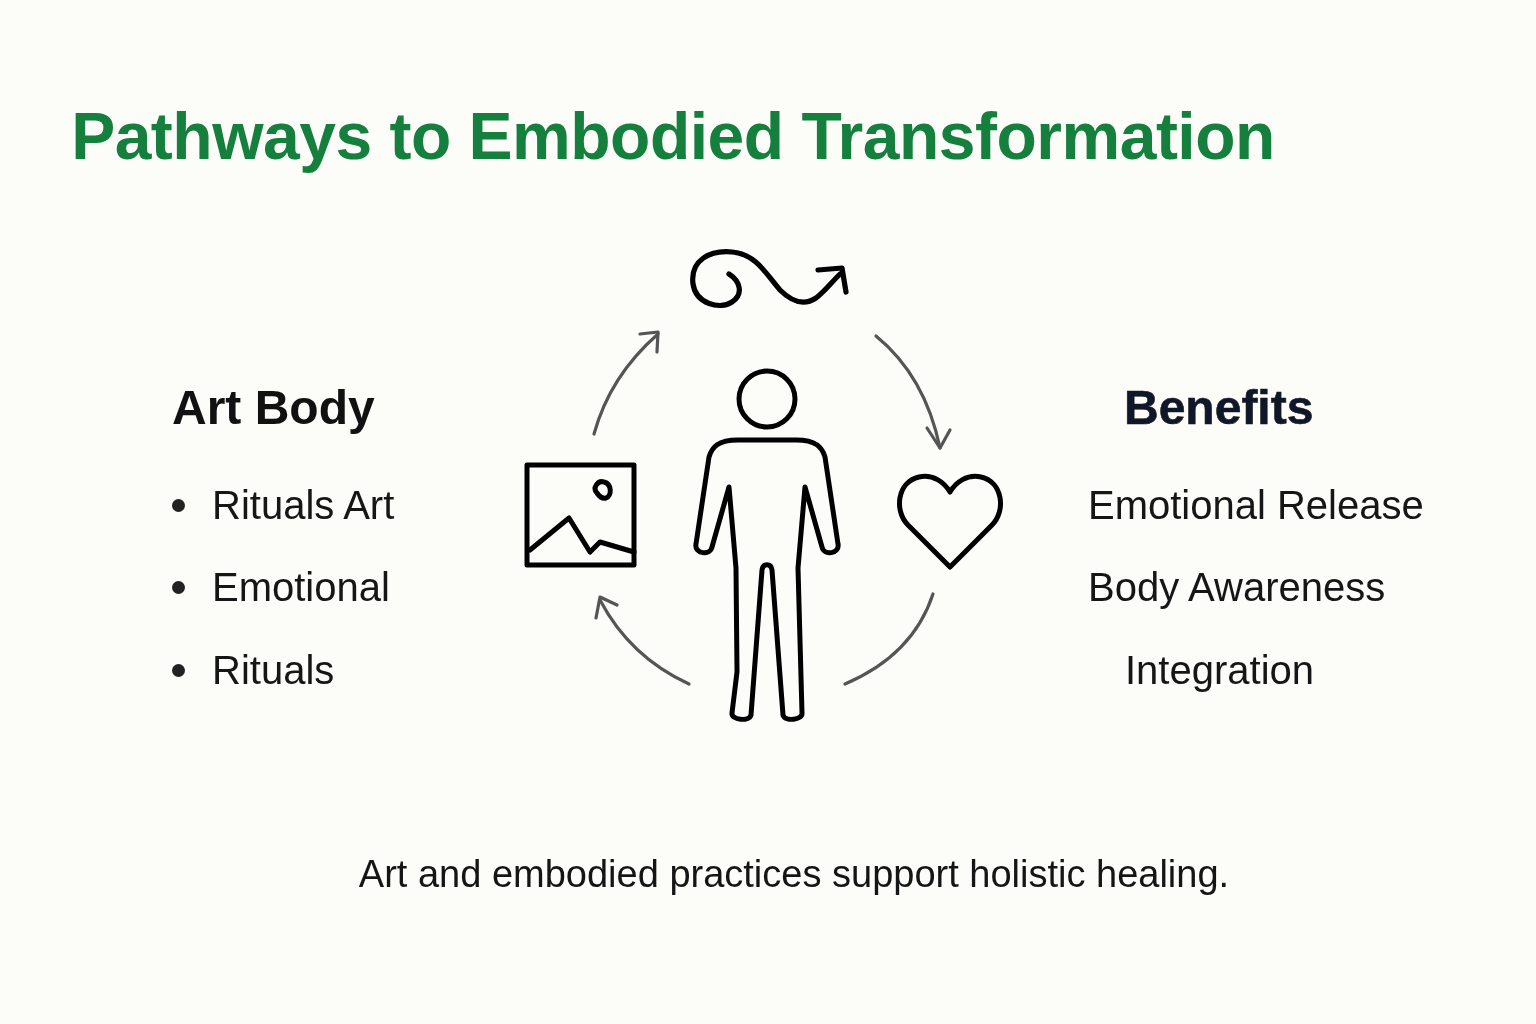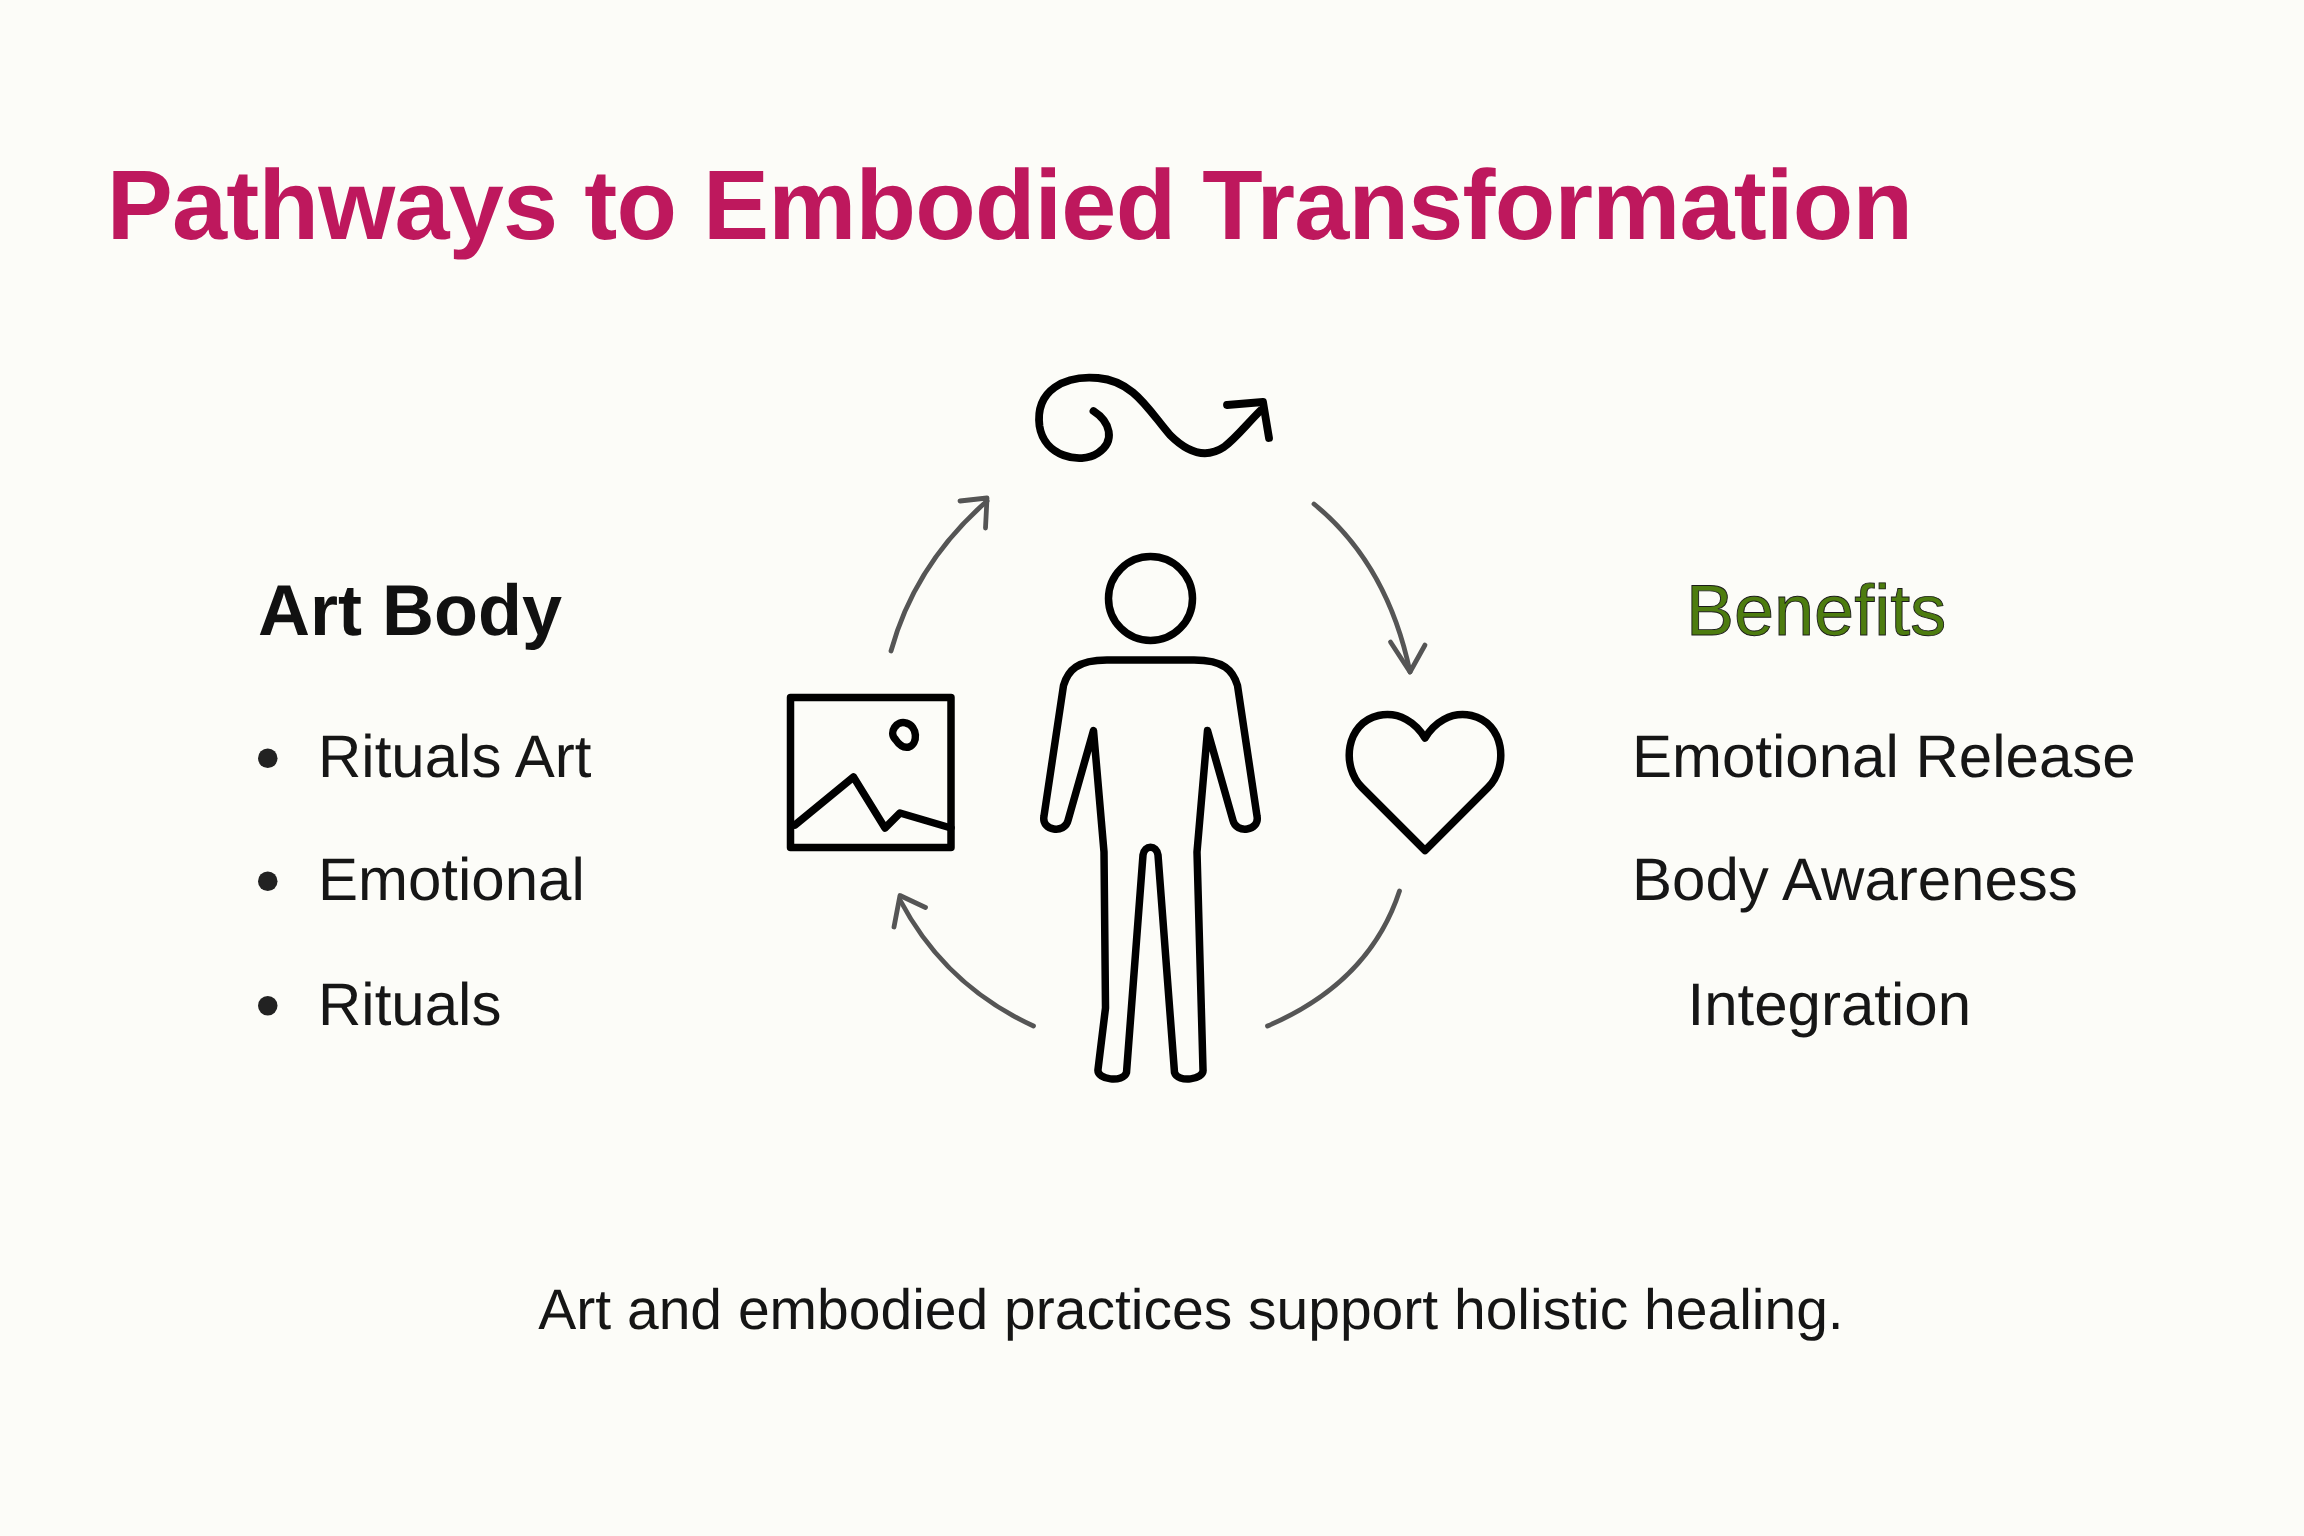--- a/index.html
+++ b/index.html
@@ -17,42 +17,42 @@
     }
     .title {
       position: absolute;
       left: 0;
       width: 1346px;
       top: 96px;
       text-align: center;
       font-size: 66px;
       font-weight: bold;
       letter-spacing: -0.5px;
-      color: #be185d;
+      color: #15803d;
       margin: 0;
       line-height: 80px;
       padding-left: 0;
     }
     .col-heading {
       position: absolute;
       font-size: 48px;
       line-height: 56px;
       margin: 0;
     }
     .left-heading {
       left: 172px;
       top: 380px;
       font-weight: bold;
       color: #111;
     }
     .right-heading {
       left: 1124px;
       top: 380px;
-      font-weight: normal;
-      color: #4d7c0f;
+      font-weight: bold;
+      color: #0f172a;
       -webkit-text-stroke: 0.6px #1a1a1a;
     }
     .list {
       position: absolute;
       margin: 0;
       padding: 0;
       list-style: none;
     }
     .list li {
       position: absolute;

